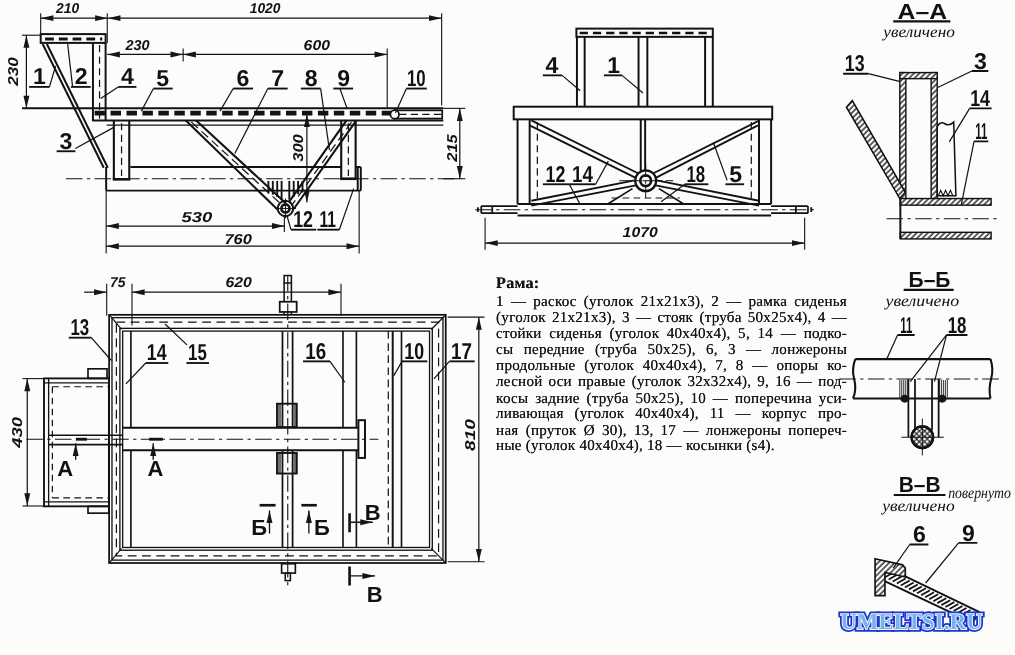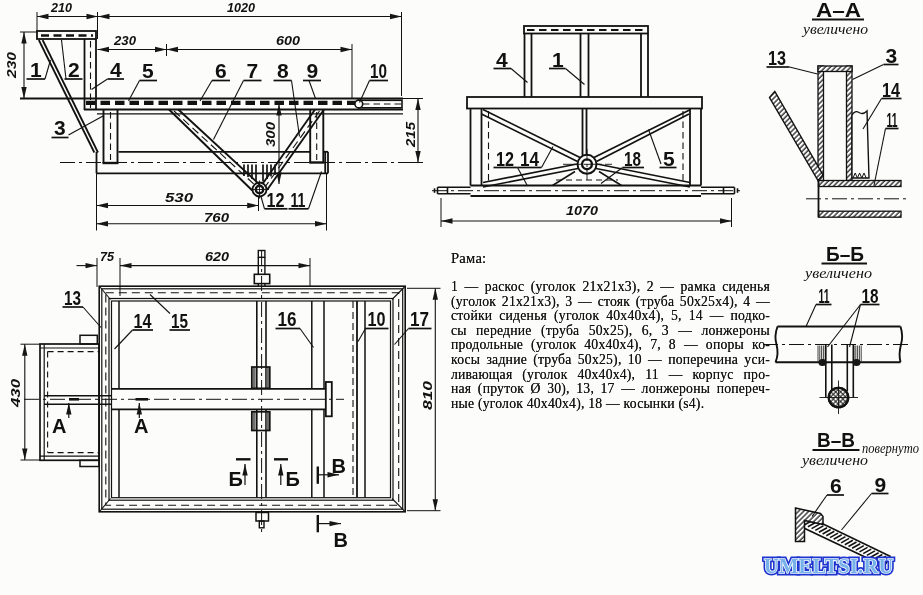--- a/index.html
+++ b/index.html
@@ -1,19 +1,19 @@
 <!DOCTYPE html>
 <html><head>
 <meta charset="utf-8">
 <style>
 html,body{margin:0;padding:0}
 #page{position:relative;width:923px;height:595px;background:#fcfcfb;overflow:hidden;font-family:"Liberation Sans",sans-serif}
 #dr{position:absolute;left:0;top:0}
 .legend{position:absolute;left:451px;top:250px;width:319px;font-family:"Liberation Serif",serif;font-size:13.7px;line-height:14.62px;color:#131313;letter-spacing:.22px;text-shadow:0 0 .6px rgba(10,10,10,.85)}
-.legend .hd{font-weight:normal;font-size:14.6px;line-height:16px;margin-bottom:14px}
+.legend .hd{font-weight:bold;font-size:14.6px;line-height:16px;margin-bottom:1px}
 .legend .j{text-align:justify;height:14.62px;overflow:visible}
 .legend .j::after{content:"";display:inline-block;width:100%;height:0}
 .wm{position:absolute;left:762px;top:555px;width:158px;height:30px;font-family:Liberation Serif, serif;font-weight:bold;font-size:20.5px;letter-spacing:.2px}
 .wm span{position:absolute;left:2px;top:0;white-space:nowrap}
 .wm .l1{-webkit-text-stroke:5px #1d34cf;color:#1d34cf}
 .wm .l2{-webkit-text-stroke:1.7px #f2f8ff;color:#e8f4ff}
 .wm .l3{color:#76b1e9}
 </style>
 </head>
 <body>
@@ -553,20 +553,21 @@
 </g>
 </g>
 </svg>
 <div class="legend">
 <div class="hd">Рама:</div>
 <div class="j">1 — раскос (уголок 21х21х3), 2 — рамка сиденья</div>
 <div class="j">(уголок 21х21х3), 3 — стояк (труба 50х25х4), 4 —</div>
 <div class="j">стойки сиденья (уголок 40х40х4), 5, 14 — подко-</div>
 <div class="j">сы передние (труба 50х25), 6, 3 — лонжероны</div>
 <div class="j">продольные (уголок 40х40х4), 7, 8 — опоры ко-</div>
+<div class="j">лесной оси правые (уголок 32х32х4), 9, 16 — под-</div>
 <div class="j">косы задние (труба 50х25), 10 — поперечина уси-</div>
 <div class="j">ливающая (уголок 40х40х4), 11 — корпус про-</div>
 <div class="j">ная (пруток Ø 30), 13, 17 — лонжероны попереч-</div>
 <div>ные (уголок 40х40х4), 18 — косынки (s4).</div>
 </div>
 <div class="wm">
       <span class="l1">UMELTSI.RU</span>
       <span class="l2">UMELTSI.RU</span>
       <span class="l3">UMELTSI.RU</span>
     </div>

